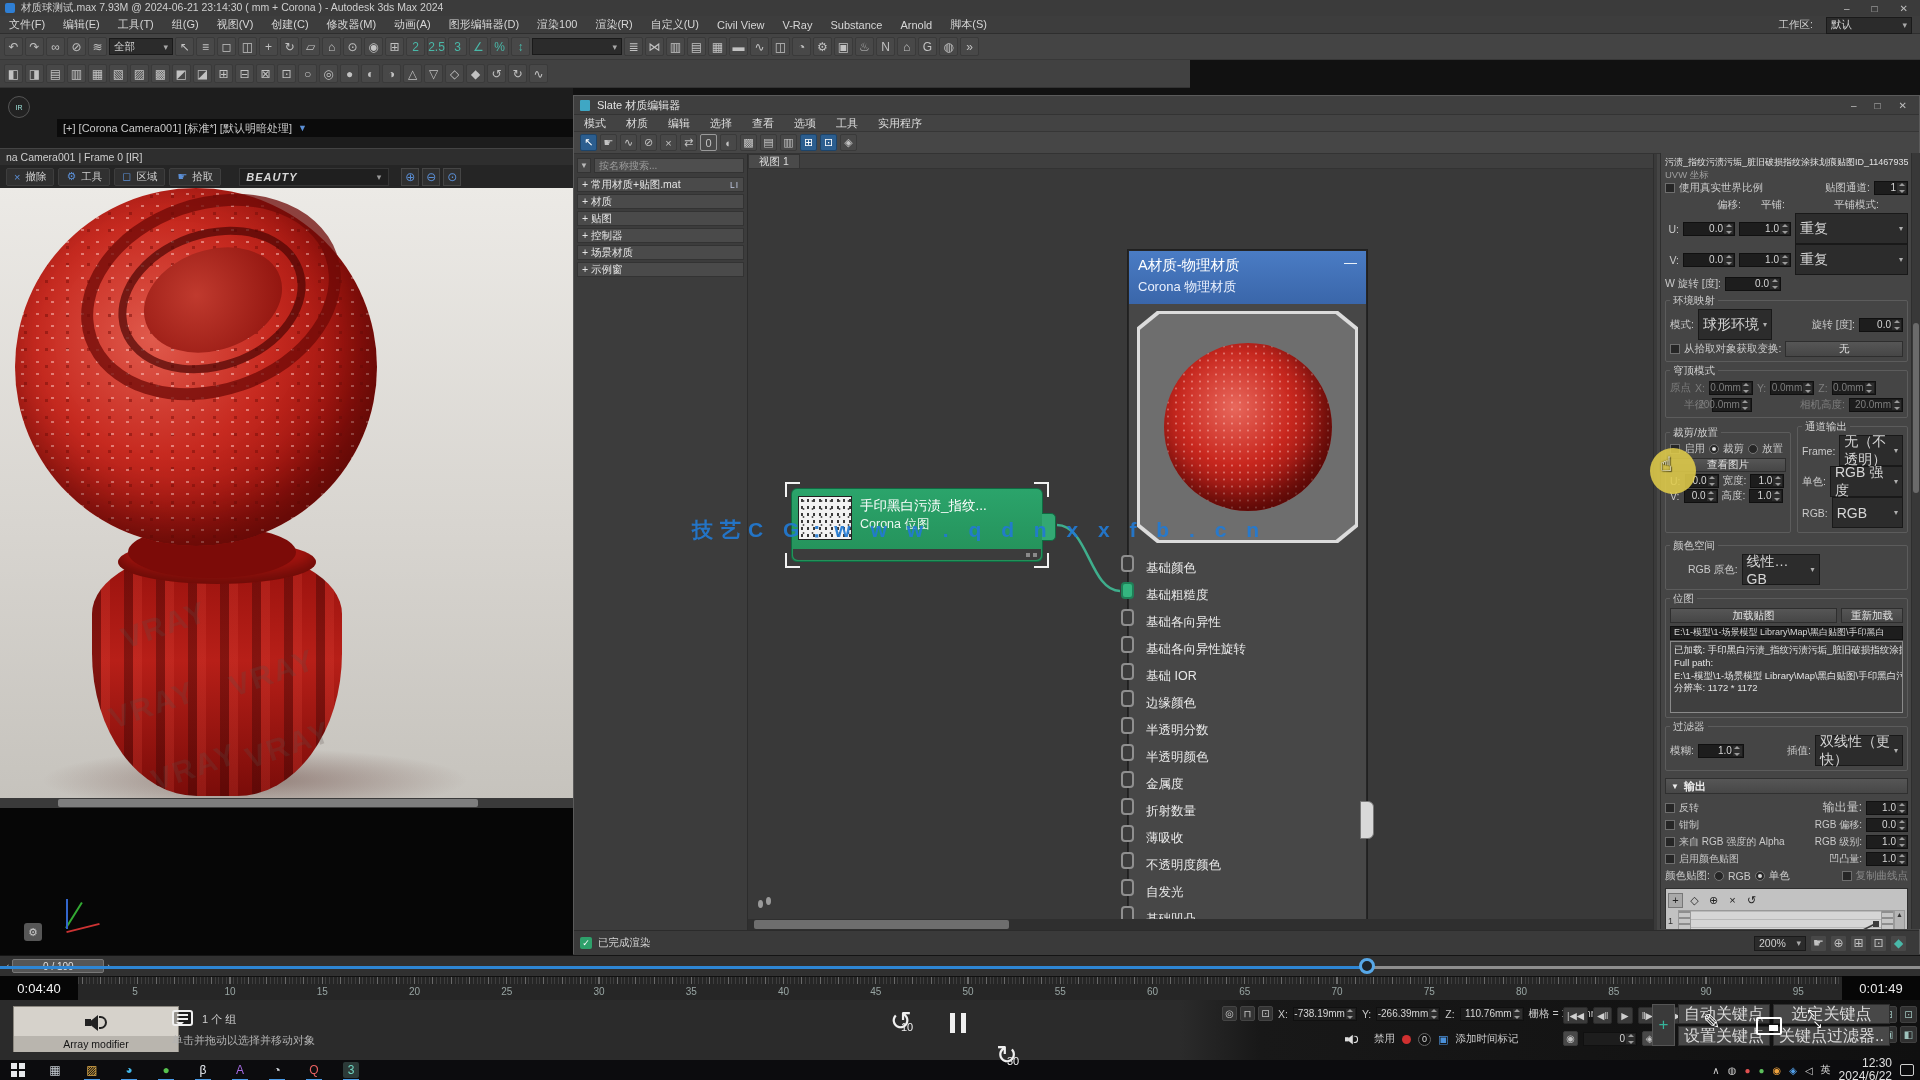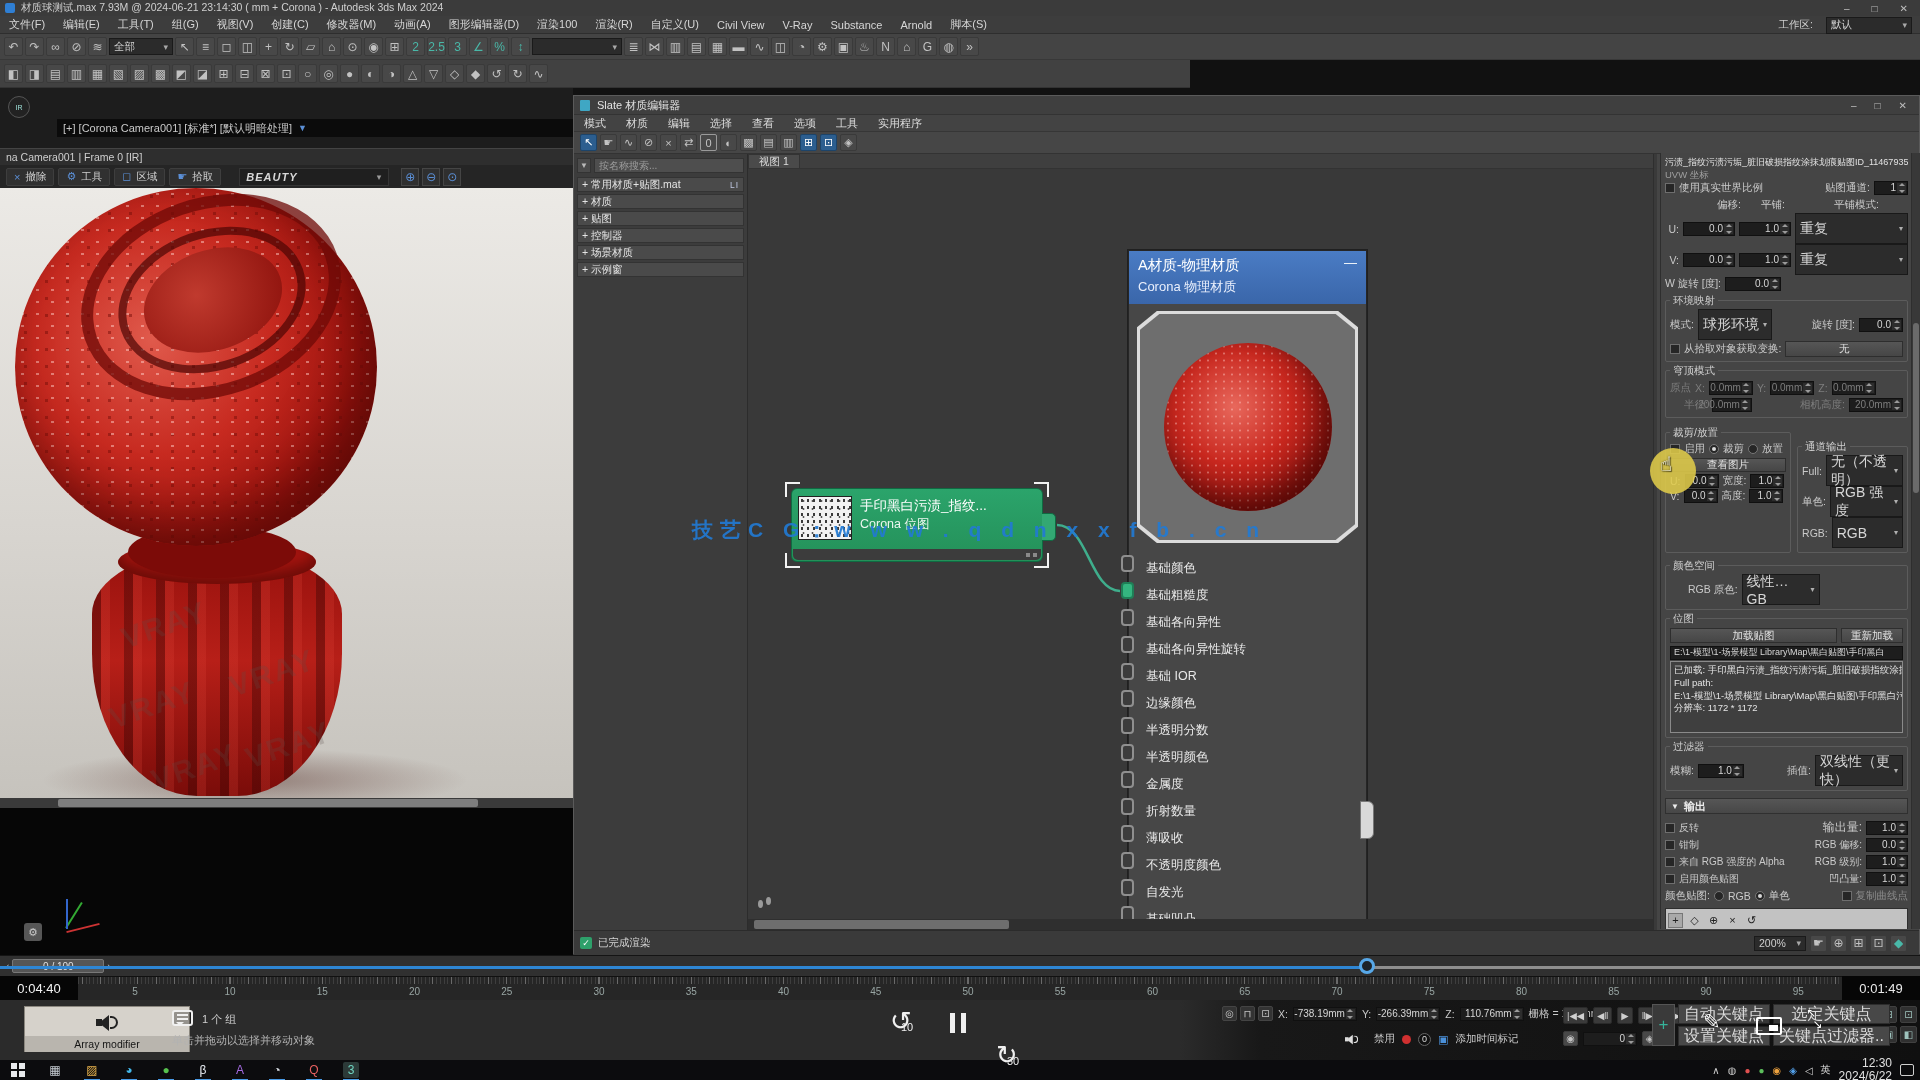--- a/index.html
+++ b/index.html
@@ -171,21 +171,21 @@
   #ruler{left:0;top:976px;width:1920px;height:24px;background:#262626;border-top:1px solid #111}
   #ruler::before{content:"";position:absolute;left:0;top:0;width:100%;height:7px;
     background:repeating-linear-gradient(90deg,#6a6a6a 0 1px,transparent 1px 18.45px),repeating-linear-gradient(90deg,#3e3e3e 0 1px,transparent 1px 3.69px);
     background-position:45px 0,45px 0}
   .tick-label{position:absolute;top:9px;color:#98a5a3;font-size:10px}
   #frame0-mark{left:46px;top:977px;width:4px;height:18px;background:#8a8a3c;z-index:5}
   #t-cur{left:0;top:976px;width:78px;height:24px;background:#060606;color:#f2f2f2;font-size:13px;display:flex;align-items:center;justify-content:center;z-index:32}
   #t-rem{left:1842px;top:976px;width:78px;height:24px;background:#060606;color:#e9e9e9;font-size:13px;display:flex;align-items:center;justify-content:center;z-index:32}
 
   #statusrow{left:0;top:1000px;width:1920px;height:60px;background:linear-gradient(90deg,#2b2b2b 0 1180px,#181818 1260px,#101010);color:#c9c9c9}
-  #array-chip{left:24px;top:6px;width:166px;height:46px;border:1px solid #8b877f}
+  #array-chip{left:13px;top:6px;width:166px;height:46px;border:1px solid #8b877f}
   #array-chip .spk-zone{height:29px;background:#d6d2cb;display:flex;align-items:center;justify-content:center}
   #array-chip .cap{position:static;width:auto;height:16px;background:#b9b5ae;color:#151515;font-size:10.5px;display:flex;align-items:center;justify-content:center;border-radius:0;transform:none}
   .spk{position:relative;width:22px;height:16px}
   .spk .bx{position:absolute;left:0;top:5px;width:6px;height:7px;background:#222}
   .spk .tri{position:absolute;left:3px;top:1px;border:8px solid transparent;border-right:10px solid #222;border-left:none}
   .spk .wv{position:absolute;left:14px;top:2px;width:8px;height:13px;border:2px solid #222;border-left:none;border-radius:0 9px 9px 0}
   .spk.small{transform:scale(.6);transform-origin:left center}
   .spk.light .bx{background:#ddd}.spk.light .tri{border-right-color:#ddd}.spk.light .wv{border-color:#ddd;border-left:none}
   #sel-bubble{left:172px;top:10px;width:21px;height:16px;border:2px solid #f0f0f0;border-radius:3px;background:rgba(0,0,0,.3)}
   #sel-bubble::after{content:"";position:absolute;left:2px;bottom:-6px;border:4px solid transparent;border-top-color:#f0f0f0}
@@ -815,24 +815,24 @@
           <span class="p-lbl">高度:</span>
           <span class="fld" style="width:34px">
               <span>1.0</span>
               <span class="sp">
                 <i class="u"></i>
                 <i class="d"></i>
               </span>
             </span>
         </div>
       </div>
-      <div class="sec" style="flex:1;margin-top:24px">
+      <div class="sec" style="flex:1;margin-top:4px">
         <span class="t">通道输出</span>
         <div class="p-row" style="min-height:18px">
-          <span class="p-lbl">Full:</span>
+          <span class="p-lbl">Frame:</span>
           <span class="dd" style="flex:1">
               <span>无（不透明）</span>
             </span>
         </div>
         <div class="p-row" style="min-height:18px">
           <span class="p-lbl">单色:</span>
           <span class="dd" style="flex:1">
               <span>RGB 强度</span>
             </span>
         </div>

